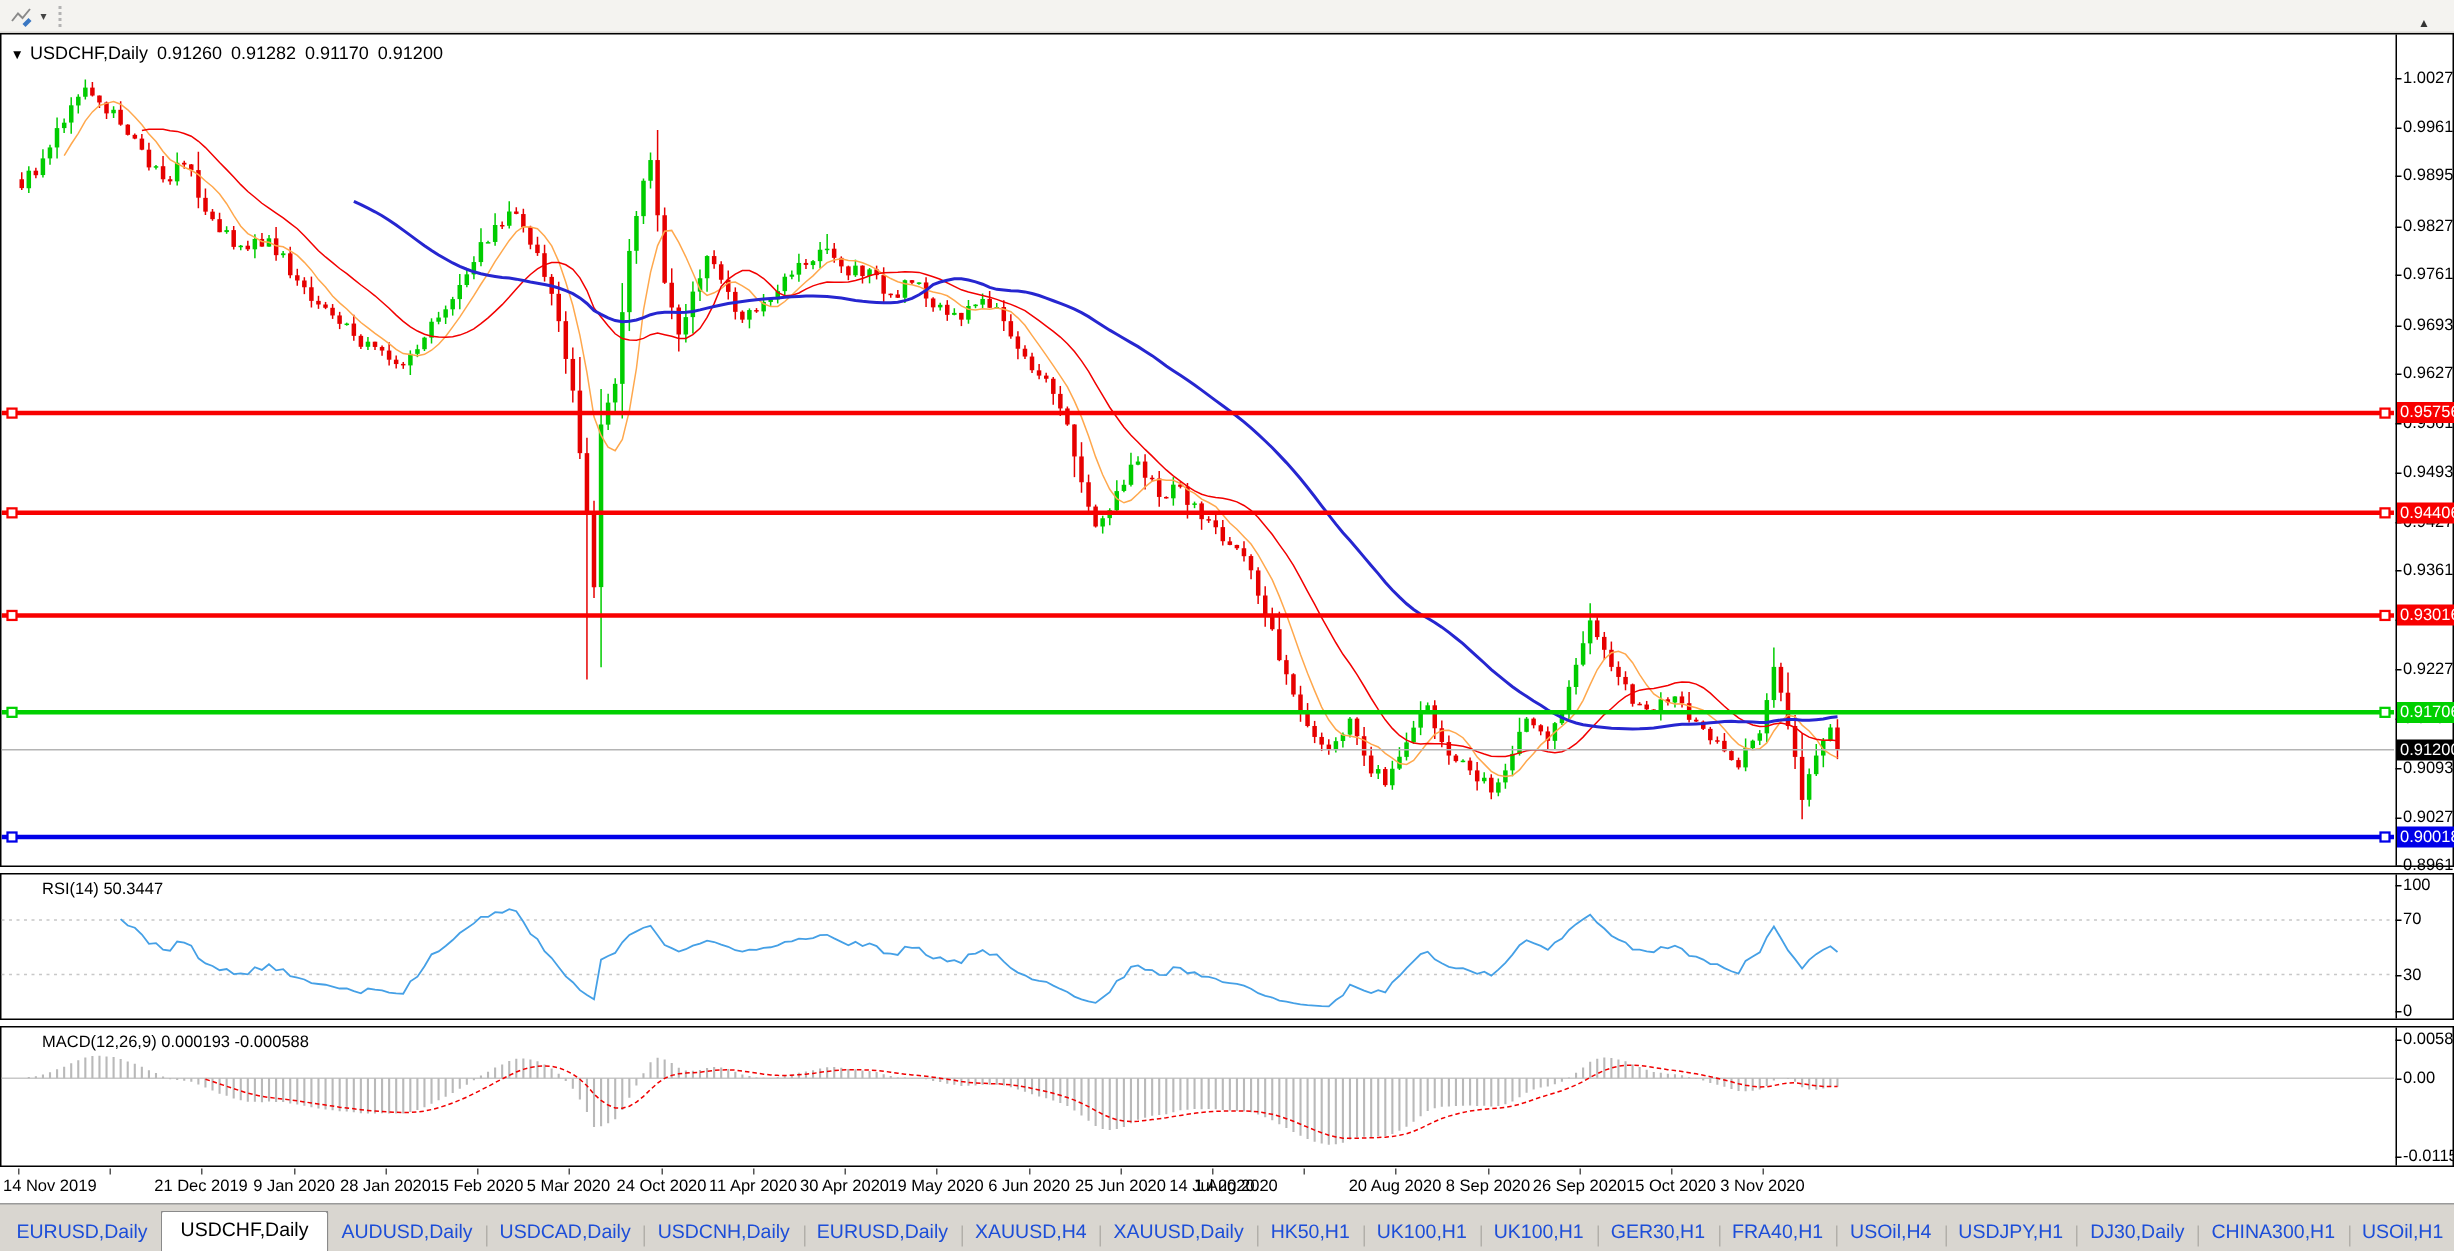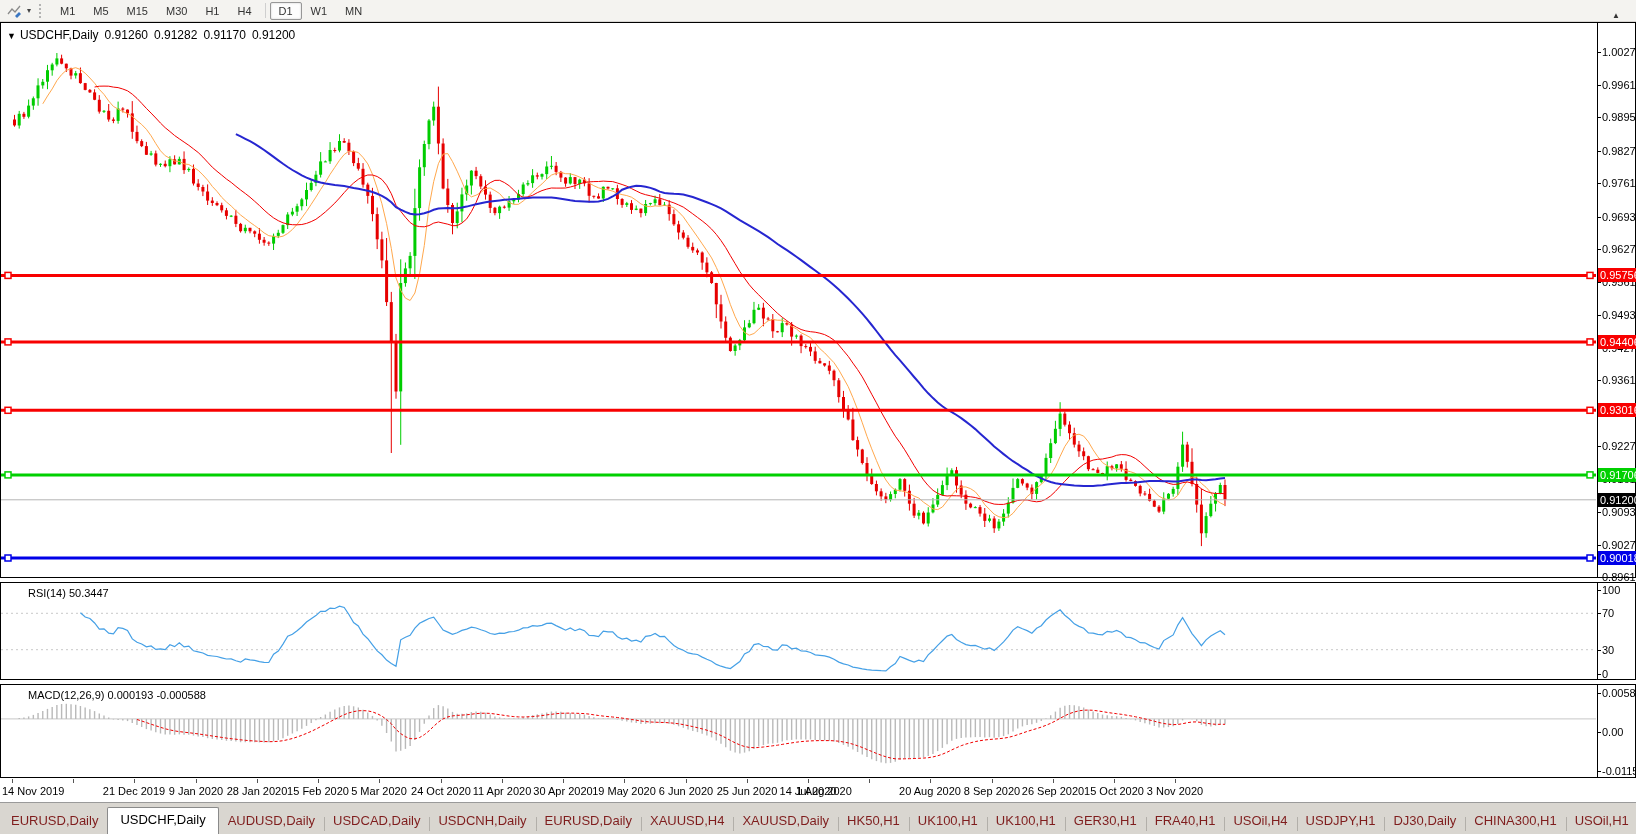--- a/index.html
+++ b/index.html
@@ -29,49 +29,37 @@
   .ind-label{position:absolute;left:8px;top:4px;font-size:11px;color:#000;white-space:nowrap;margin-left:19px;}
   .tick-label{position:absolute;left:1601px;font-size:11px;line-height:13px;color:#000;white-space:nowrap;}
   .tick-label::before{content:"";position:absolute;left:-5px;top:6px;width:4px;height:1px;background:#000;}
   .price-tag{position:absolute;left:1597px;width:39px;height:14px;font-size:11px;line-height:14px;
     color:#fff;padding-left:2px;box-sizing:border-box;white-space:nowrap;}
   .date-label{position:absolute;top:6px;font-size:11px;color:#000;transform:translateX(-50%);white-space:nowrap;}
   .date-tick{position:absolute;top:0;width:1px;height:4px;background:#555;}
   
   #tab-bar{position:absolute;left:0;top:802px;width:1636px;height:32px;background:#d9d6d0;
     border-top:1px solid #9a9a9a;display:flex;align-items:flex-end;padding:0 2px;box-sizing:border-box;overflow:hidden;}
-  .tab{font-size:13px;color:#7f1d1d;padding:4px 9px 6px 9px;position:relative;white-space:nowrap;cursor:default;}
+  .tab{font-size:13px;color:#1d4ed8;padding:4px 9px 6px 9px;position:relative;white-space:nowrap;cursor:default;}
   .tab.sepline::before{content:"";position:absolute;left:0;top:8px;height:14px;width:1px;background:#b2afa9;}
   .tab.active{background:#fff;color:#000;border:1px solid #8a8a8a;border-bottom:none;
     border-radius:2px 2px 0 0;padding:4px 12px 7px 12px;}
 </style>
 </head>
 <body>
 
 <div id="toolbar">
   <span class="tool-icon-btn">
     <svg width="16" height="16">
       <polyline points="2,11 6,6 9,9 14,3" stroke="#8a8a8a" stroke-width="1.3" fill="none"></polyline>
       <polygon points="9,13 13,9 15,11 11,15" fill="#3a77c2"></polygon>
     </svg>
   </span>
   <span class="caret">▾</span>
   <span class="gripper"></span>
-  <span id="tf-buttons" style="display:flex;align-items:center;">
-      <span class="tfbtn">M1</span>
-      <span class="tfbtn">M5</span>
-      <span class="tfbtn">M15</span>
-      <span class="tfbtn">M30</span>
-      <span class="tfbtn">H1</span>
-      <span class="tfbtn">H4</span>
-      <span class="tb-sep"></span>
-      <span class="tfbtn active">D1</span>
-      <span class="tfbtn">W1</span>
-      <span class="tfbtn">MN</span>
-    </span>
 </div>
 <span id="shift-marker">▲</span>
 
 <div id="main-panel" class="panel">
   <svg id="main-svg" width="1595" height="554">
       <line x1="13.5" y1="91.9" x2="13.5" y2="103.7" stroke="#e60000" stroke-width="1"></line>
       <rect x="12.0" y="96.5" width="3" height="5.9" fill="#e60000"></rect>
       <line x1="18.21" y1="87.9" x2="18.21" y2="105.6" stroke="#00cc00" stroke-width="1"></line>
       <rect x="16.7" y="90.8" width="3" height="11.7" fill="#00cc00"></rect>
       <line x1="22.92" y1="88.9" x2="22.92" y2="95.9" stroke="#e60000" stroke-width="1"></line>
@@ -913,21 +901,21 @@
       <line x1="1209.84" y1="33.9" x2="1209.84" y2="41.5" stroke="#b9b9b9" stroke-width="1.4"></line>
       <line x1="1214.55" y1="33.9" x2="1214.55" y2="40.7" stroke="#b9b9b9" stroke-width="1.4"></line>
       <line x1="1219.26" y1="33.9" x2="1219.26" y2="39.4" stroke="#b9b9b9" stroke-width="1.4"></line>
       <line x1="1223.97" y1="33.9" x2="1223.97" y2="39.5" stroke="#b9b9b9" stroke-width="1.4"></line>
       <polyline points="136.0,34.5 140.7,36.0 145.4,37.6 150.1,39.2 154.8,40.8 159.5,42.3 164.2,43.8 168.9,44.9 173.6,45.9 178.3,46.6 183.1,47.2 187.8,47.7 192.5,48.3 197.2,48.9 201.9,49.6 206.6,50.3 211.3,51.0 216.0,51.7 220.7,52.4 225.4,53.1 230.2,53.7 234.9,54.2 239.6,54.8 244.3,55.3 249.0,55.7 253.7,56.0 258.4,56.3 263.1,56.5 267.8,56.7 272.6,56.6 277.3,56.3 282.0,55.7 286.7,54.7 291.4,53.5 296.1,52.0 300.8,50.3 305.5,48.4 310.2,46.4 314.9,44.1 319.6,41.7 324.4,39.3 329.1,36.7 333.8,34.3 338.5,31.9 343.2,29.7 347.9,27.9 352.6,26.6 357.3,25.8 362.0,25.6 366.8,25.9 371.5,26.9 376.2,28.7 380.9,31.1 385.6,34.5 390.3,38.8 395.0,44.4 399.7,48.6 404.4,51.7 409.1,53.6 413.9,53.8 418.6,52.5 423.3,49.7 428.0,45.9 432.7,41.3 437.4,37.1 442.1,33.9 446.8,31.9 451.5,30.9 456.2,30.4 460.9,30.1 465.7,29.8 470.4,29.2 475.1,28.6 479.8,28.3 484.5,28.2 489.2,28.4 493.9,29.0 498.6,29.7 503.3,30.4 508.1,31.1 512.8,31.6 517.5,31.9 522.2,32.0 526.9,31.8 531.6,31.5 536.3,31.1 541.0,30.6 545.7,29.9 550.4,29.3 555.1,28.7 559.9,28.3 564.6,28.2 569.3,28.1 574.0,28.2 578.7,28.4 583.4,28.6 588.1,29.1 592.8,29.8 597.5,30.5 602.3,31.1 607.0,31.6 611.7,32.0 616.4,32.5 621.1,33.1 625.8,33.8 630.5,34.5 635.2,35.2 639.9,36.0 644.6,36.6 649.4,37.0 654.1,37.2 658.8,37.4 663.5,37.5 668.2,37.8 672.9,38.2 677.6,38.8 682.3,39.6 687.0,40.6 691.7,41.6 696.5,42.7 701.2,43.9 705.9,45.2 710.6,46.7 715.3,48.4 720.0,50.5 724.7,52.8 729.4,55.4 734.1,57.8 738.8,59.9 743.5,61.5 748.3,62.4 753.0,62.7 757.7,62.5 762.4,62.0 767.1,61.4 771.8,60.8 776.5,60.2 781.2,59.4 785.9,58.6 790.6,57.9 795.4,57.2 800.1,56.6 804.8,56.2 809.5,55.9 814.2,55.7 818.9,55.6 823.6,55.6 828.3,55.6 833.0,55.8 837.8,56.2 842.5,57.0 847.2,57.9 851.9,59.2 856.6,60.8 861.3,62.5 866.0,64.5 870.7,66.4 875.4,68.4 880.1,70.2 884.9,71.8 889.6,73.0 894.3,73.8 899.0,73.9 903.7,73.8 908.4,73.7 913.1,73.5 917.8,73.3 922.5,73.1 927.2,72.7 932.0,71.9 936.7,70.8 941.4,69.2 946.1,67.2 950.8,64.9 955.5,62.7 960.2,60.7 964.9,59.1 969.6,57.8 974.3,56.6 979.0,55.7 983.8,55.0 988.5,54.5 993.2,54.1 997.9,53.7 1002.6,53.2 1007.3,52.4 1012.0,51.2 1016.7,49.7 1021.4,48.1 1026.2,46.4 1030.9,45.0 1035.6,43.6 1040.3,42.1 1045.0,40.3 1049.7,38.3 1054.4,36.0 1059.1,33.3 1063.8,30.8 1068.5,28.6 1073.3,27.0 1078.0,25.8 1082.7,25.2 1087.4,25.1 1092.1,25.3 1096.8,25.9 1101.5,26.6 1106.2,27.4 1110.9,28.1 1115.6,28.7 1120.3,29.3 1125.1,30.1 1129.8,30.9 1134.5,31.8 1139.2,32.8 1143.9,33.9 1148.6,35.0 1153.3,36.2 1158.0,37.5 1162.7,38.5 1167.5,39.2 1172.2,39.6 1176.9,39.5 1181.6,38.7 1186.3,37.7 1191.0,37.0 1195.7,36.9 1200.4,37.5 1205.1,38.2 1209.8,38.9 1214.5,39.3 1219.3,39.3 1224.0,39.3" fill="none" stroke="#f00000" stroke-width="1" stroke-dasharray="3,2"></polyline>
     </svg>
   <div class="axis-line"></div>
   <div class="ind-label">MACD(12,26,9) 0.000193 -0.000588</div>
   <div id="macd-axis-labels">
       <div class="tick-label" style="top: 2px;">0.005818</div>
-      <div class="tick-label" style="top: 28px; margin-top: 13px;">0.00</div>
+      <div class="tick-label" style="top: 28px;">0.00</div>
       <div class="tick-label" style="top: 80px;">-0.011514</div>
     </div>
 </div>
 
 <div id="date-axis">
     <div class="date-tick" style="left: 12px;"></div>
     <div class="date-label" style="left: 2px; transform: none;">14 Nov 2019</div>
     <div class="date-tick" style="left: 73px;"></div>
     <div class="date-label" style="left: 73px; margin-top: 16px;">3 Dec 2019</div>
     <div class="date-tick" style="left: 134px;"></div>

